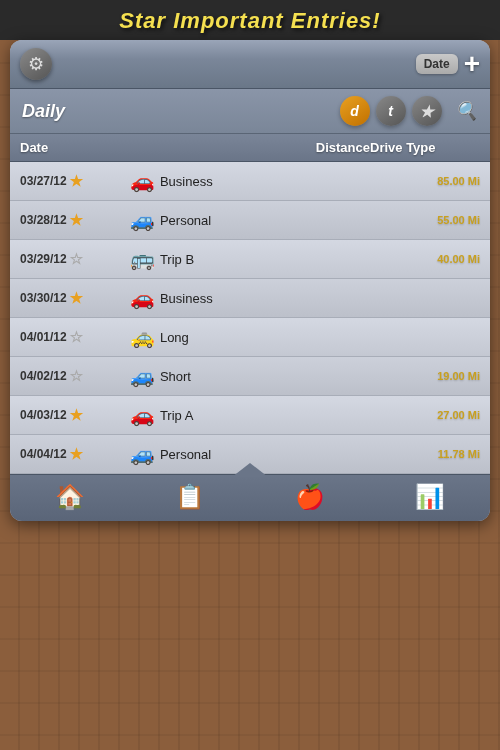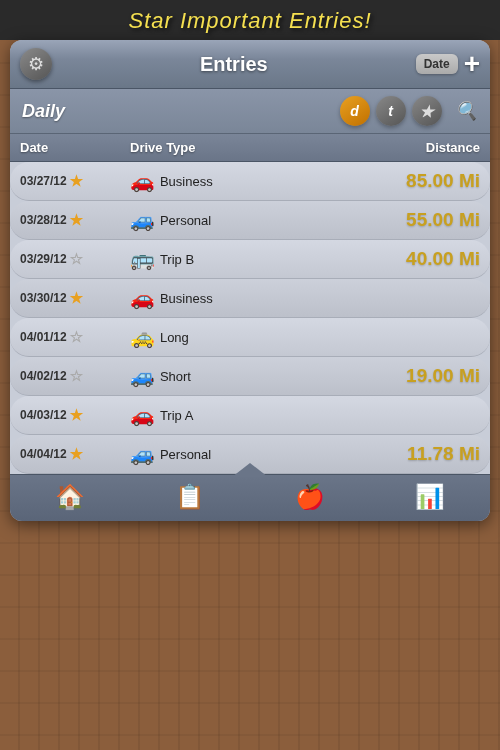--- a/index.html
+++ b/index.html
@@ -29,21 +29,21 @@
 
     .top-banner {
       background: #2a2a2a;
       text-align: center;
       padding: 8px 0 6px;
       letter-spacing: 1px;
     }
     .top-banner-text {
       color: #f5e050;
       font-size: 22px;
-      font-weight: 400;
+      font-weight: 700;
       text-shadow: 2px 2px 4px rgba(0,0,0,0.7);
       font-style: italic;
     }
 
     .main-container {
       margin: 0 10px;
       border-radius: 12px;
       overflow: hidden;
       background: #b0b8c8;
       box-shadow: 0 4px 16px rgba(0,0,0,0.5);
@@ -171,21 +171,20 @@
     .table-body {
       background: #c8cdd8;
     }
     .table-row {
       display: grid;
       grid-template-columns: 110px 1fr 110px;
       align-items: center;
       padding: 7px 10px;
       border-bottom: 1px solid #a8adb8;
       background: linear-gradient(180deg, #d4d8e2, #c4c8d2);
-      border-radius: 19px;
     }
     .table-row:nth-child(even) {
       background: linear-gradient(180deg, #ccd0da, #bcc0ca);
     }
 
     .cell-date {
       display: flex;
       align-items: center;
       gap: 3px;
       font-size: 12px;
@@ -209,21 +208,21 @@
       color: #222;
       font-weight: 500;
     }
     .car-emoji {
       font-size: 20px;
     }
 
     .cell-distance {
       text-align: right;
       color: #c8a020;
-      font-size: 19px;
+      font-size: 11px;
       font-weight: bold;
       text-shadow: 0 1px 2px rgba(0,0,0,0.2);
     }
 
     
     .bottom-nav {
       background: linear-gradient(180deg, #6a7588, #5a6578);
       padding: 8px 0 10px;
       display: flex;
       justify-content: space-around;
@@ -255,21 +254,20 @@
 <body>
 
 <div class="top-banner">
   <span class="top-banner-text">Star Important Entries!</span>
 </div>
 
 <div class="main-container">
 
   <div class="header">
     <div class="gear-icon">⚙</div>
-    <span class="header-title">Entries</span>
     <div class="header-right">
       <span class="date-badge">Date</span>
       <span class="add-button">+</span>
     </div>
   </div>
 
   <div class="sub-header">
     <span class="daily-label">Daily</span>
     <div class="filter-icons">
       <div class="filter-btn filter-btn-d">
@@ -280,22 +278,22 @@
       </div>
       <div class="filter-btn filter-btn-star">
         <span>★</span>
       </div>
       <span class="search-icon-btn">🔍</span>
     </div>
   </div>
 
   <div class="table-header">
     <span class="col-header">Date</span>
+    <span class="col-header col-header-right">Distance</span>
     <span class="col-header">Drive Type</span>
-    <span class="col-header col-header-right">Distance</span>
   </div>
 
   <div class="table-body" id="table-body">
   <div class="table-row">
       <div class="cell-date">
         <span>03/27/12</span>
         <span class="star-filled">★</span>
       </div>
       <div class="cell-type">
         <span class="car-emoji">🚗</span>
@@ -358,20 +356,21 @@
     </div>
       <div class="table-row">
       <div class="cell-date">
         <span>04/03/12</span>
         <span class="star-filled">★</span>
       </div>
       <div class="cell-type">
         <span class="car-emoji">🚗</span>
         <span>Trip A</span>
       </div>
+      <div class="cell-distance">27.00 Mi</div>
     </div>
       <div class="table-row">
       <div class="cell-date">
         <span>04/04/12</span>
         <span class="star-filled">★</span>
       </div>
       <div class="cell-type">
         <span class="car-emoji">🚙</span>
         <span>Personal</span>
       </div>

